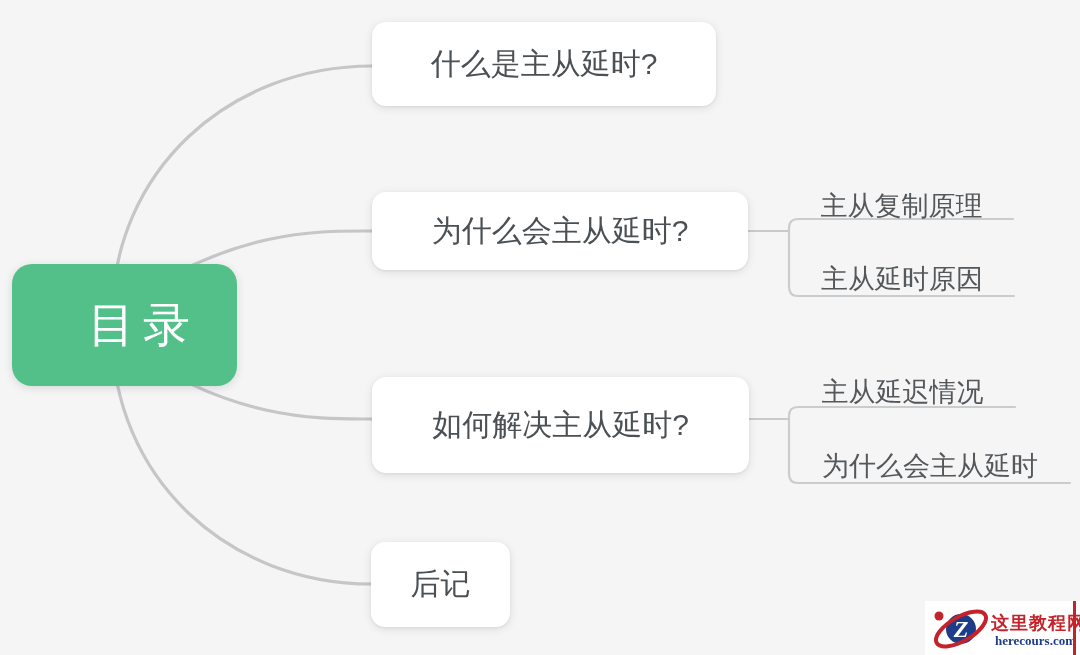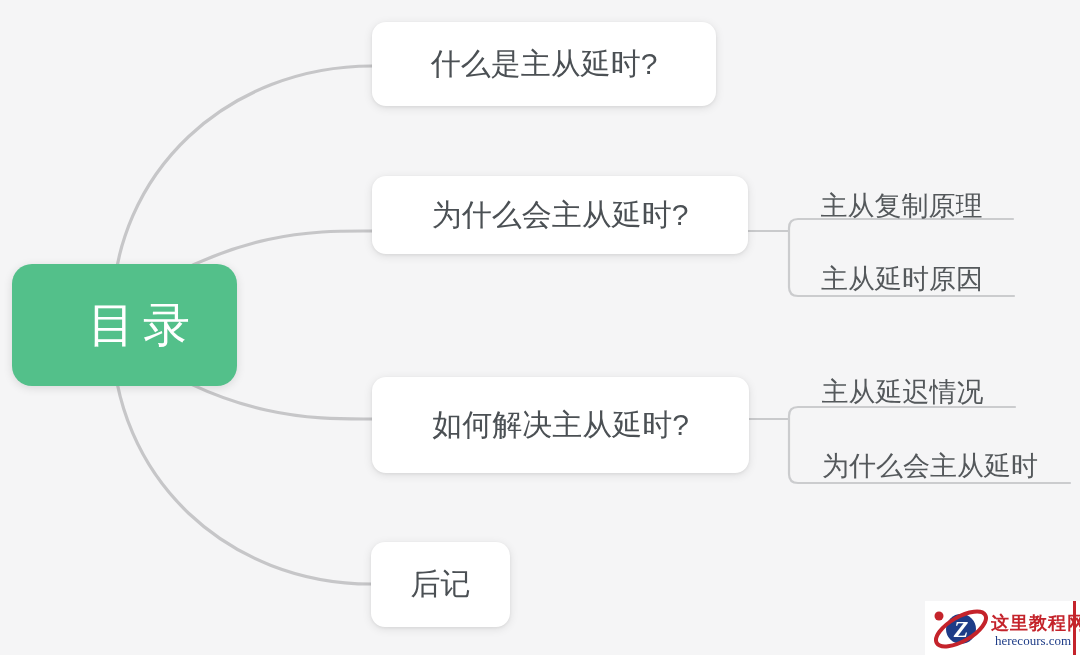--- a/index.html
+++ b/index.html
@@ -84,21 +84,21 @@
     font-weight: 700;
     color: #c4232b;
     letter-spacing: 1px;
     white-space: nowrap;
   }
   .watermark .site-domain {
     position: absolute;
     left: 70px;
     top: 32px;
     font-size: 13px;
-    font-weight: 400;
+    font-weight: 700;
     color: #1e3c87;
     font-family: "Liberation Serif", "DejaVu Serif", serif;
     white-space: nowrap;
   }
 </style>
 </head>
 <body>
 
 <div class="stage">
 
@@ -113,21 +113,21 @@
     <path d="M 1013 219 L 798 219 Q 789 219 789 228 L 789 287 Q 789 296 798 296 L 1014 296" fill="none" stroke="#cbccce" stroke-width="2.2" stroke-linecap="round"></path>
 
     <path d="M 749 419 L 789 419" fill="none" stroke="#c9cacc" stroke-width="2.2"></path>
     <path d="M 1015 407 L 798 407 Q 789 407 789 416 L 789 474 Q 789 483 798 483 L 1070 483" fill="none" stroke="#cbccce" stroke-width="2.2" stroke-linecap="round"></path>
   </svg>
 
   <div class="node root" style="left:12px; top:264px; width:188px; height:122px;padding-left:37px;">目录</div>
 
   <div class="node" style="left:372px; top:22px; width:344px; height:84px;">什么是主从延时?</div>
 
-  <div class="node" style="left:372px; top:176px; width:376px; height:78px;text-align:right;">为什么会主从延时?</div>
+  <div class="node" style="left:372px; top:192px; width:376px; height:78px;text-align:right;">为什么会主从延时?</div>
 
   <div class="node" style="left:372px; top:377px; width:377px; height:96px;">如何解决主从延时?</div>
 
   <div class="node" style="left:371px; top:542px; width:139px; height:85px;">后记</div>
 
   <div class="leaf-label" style="left:790px; top:181px; width:223px; height:34px;">主从复制原理</div>
 
   <div class="leaf-label" style="left:790px; top:254px; width:224px; height:34px;text-align:center;">主从延时原因</div>
 
   <div class="leaf-label" style="left:790px; top:367px; width:225px; height:34px;">主从延迟情况</div>

